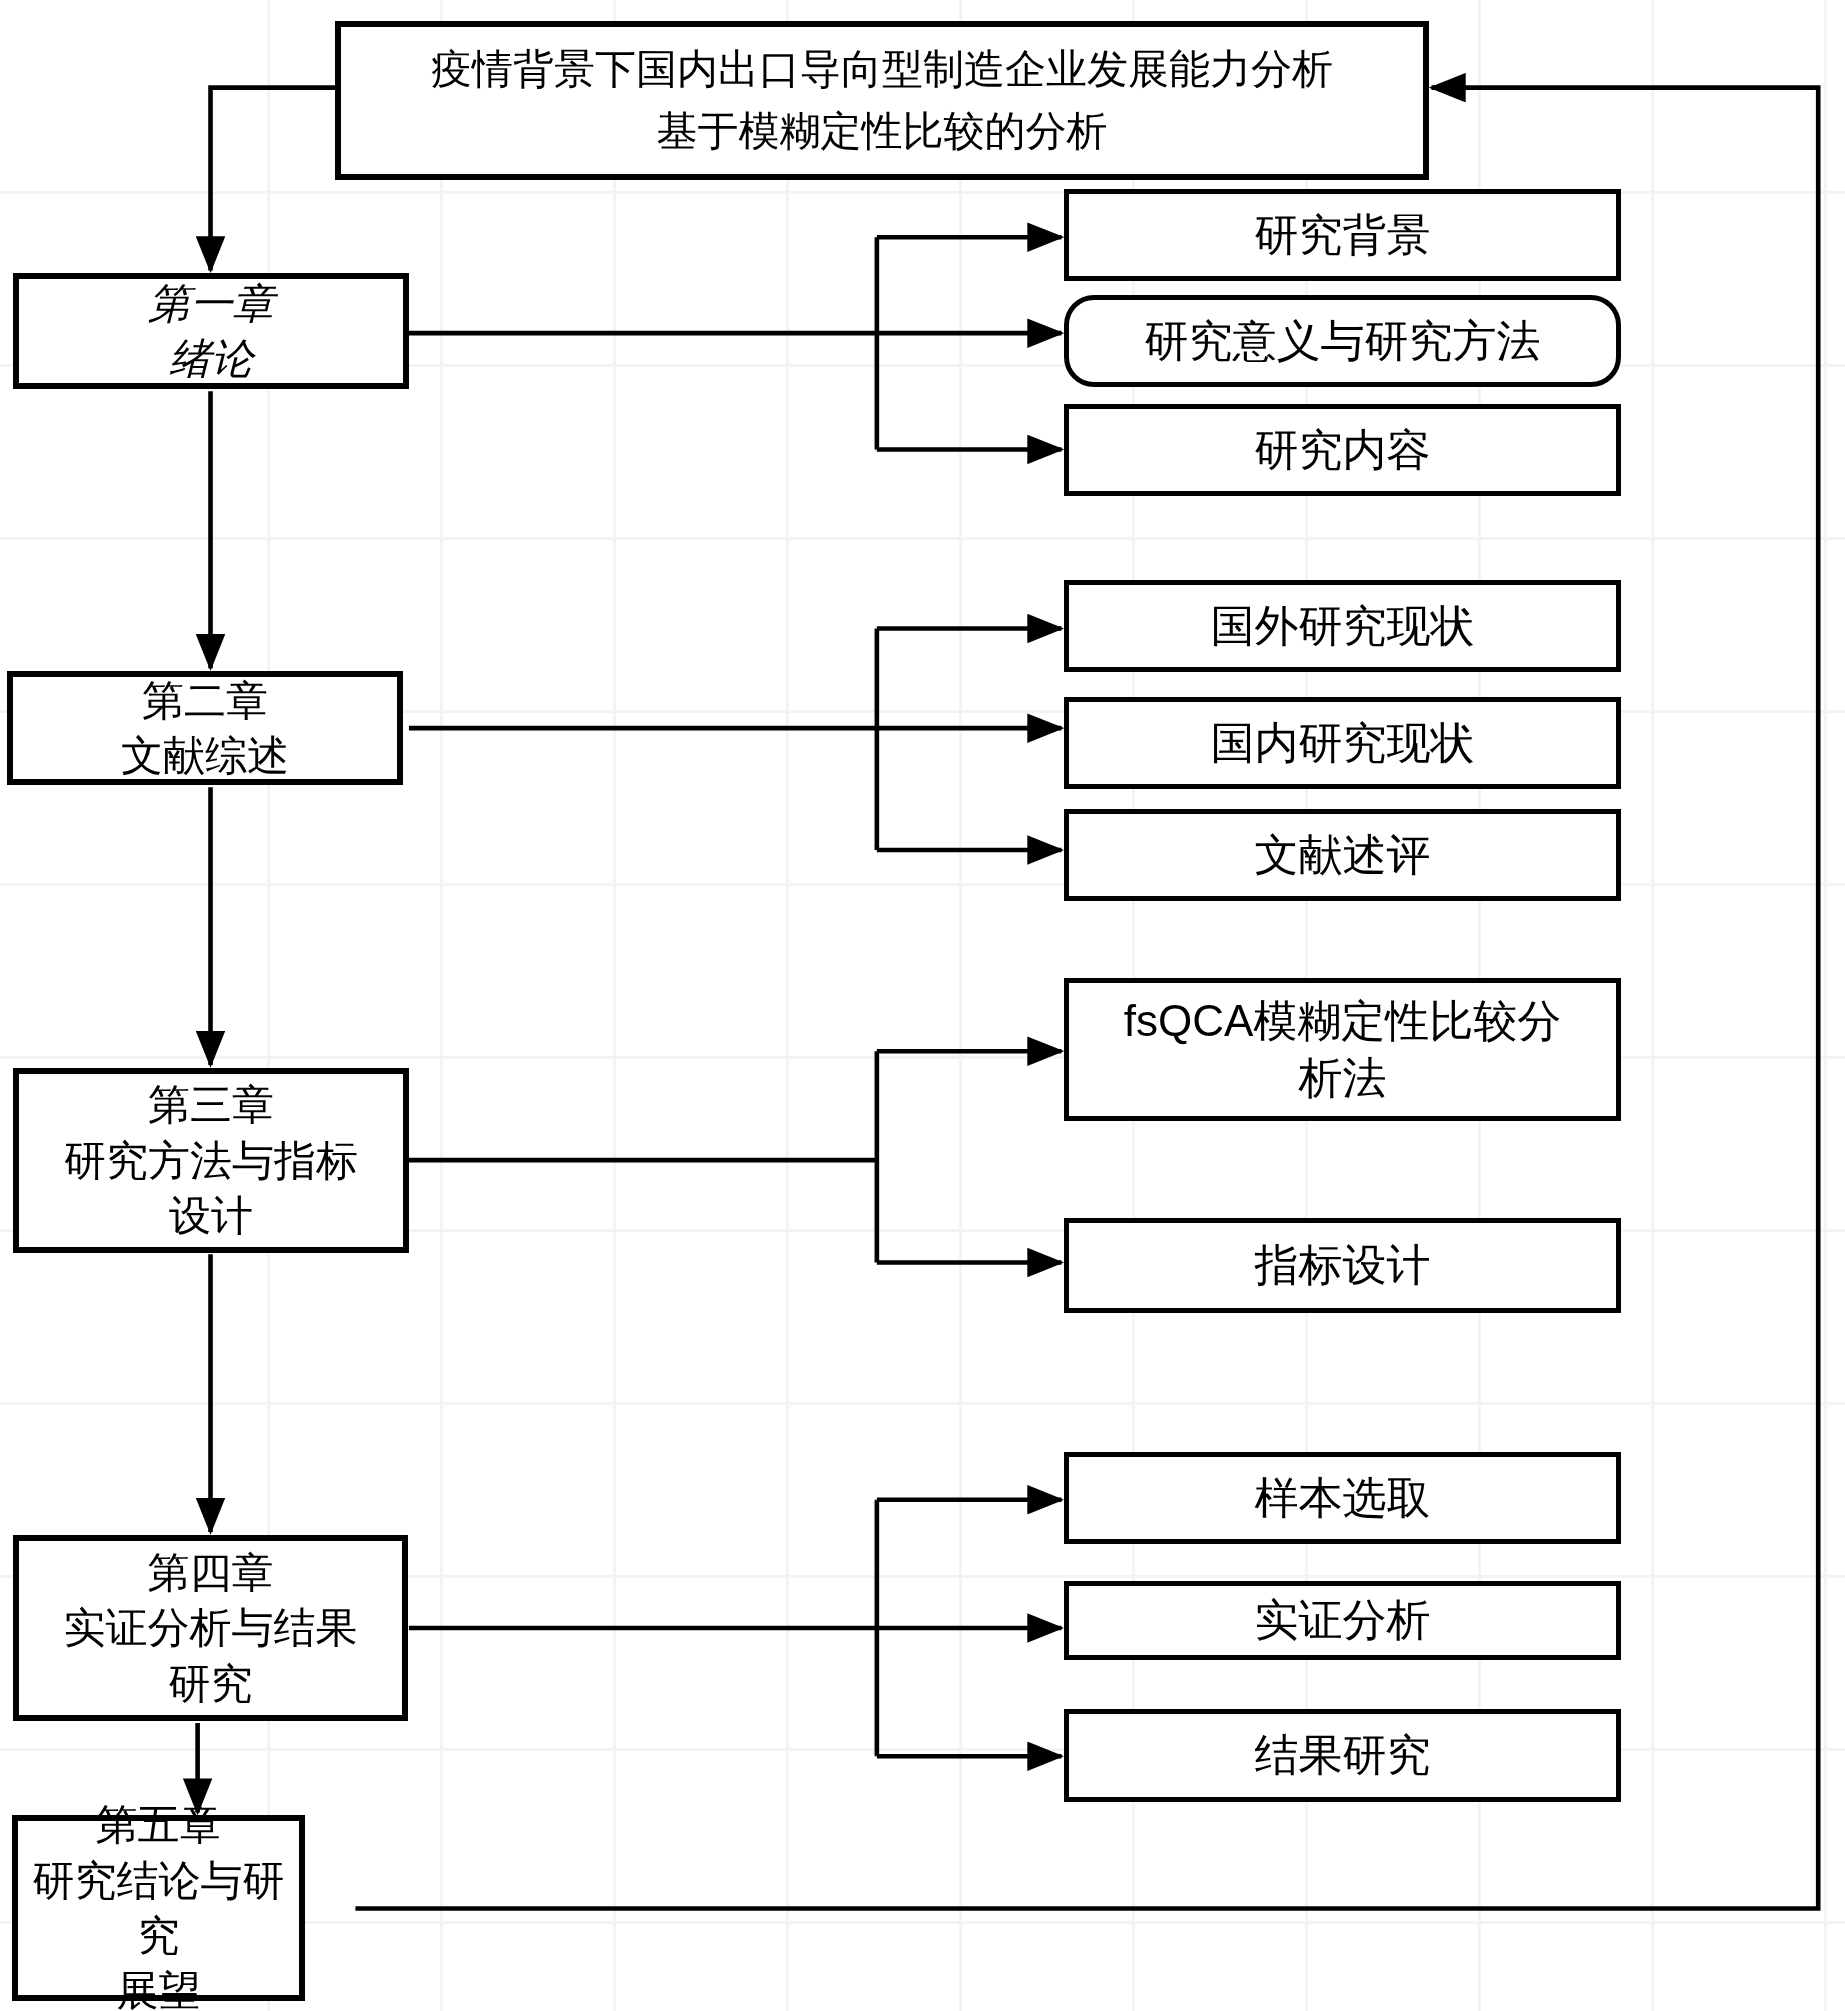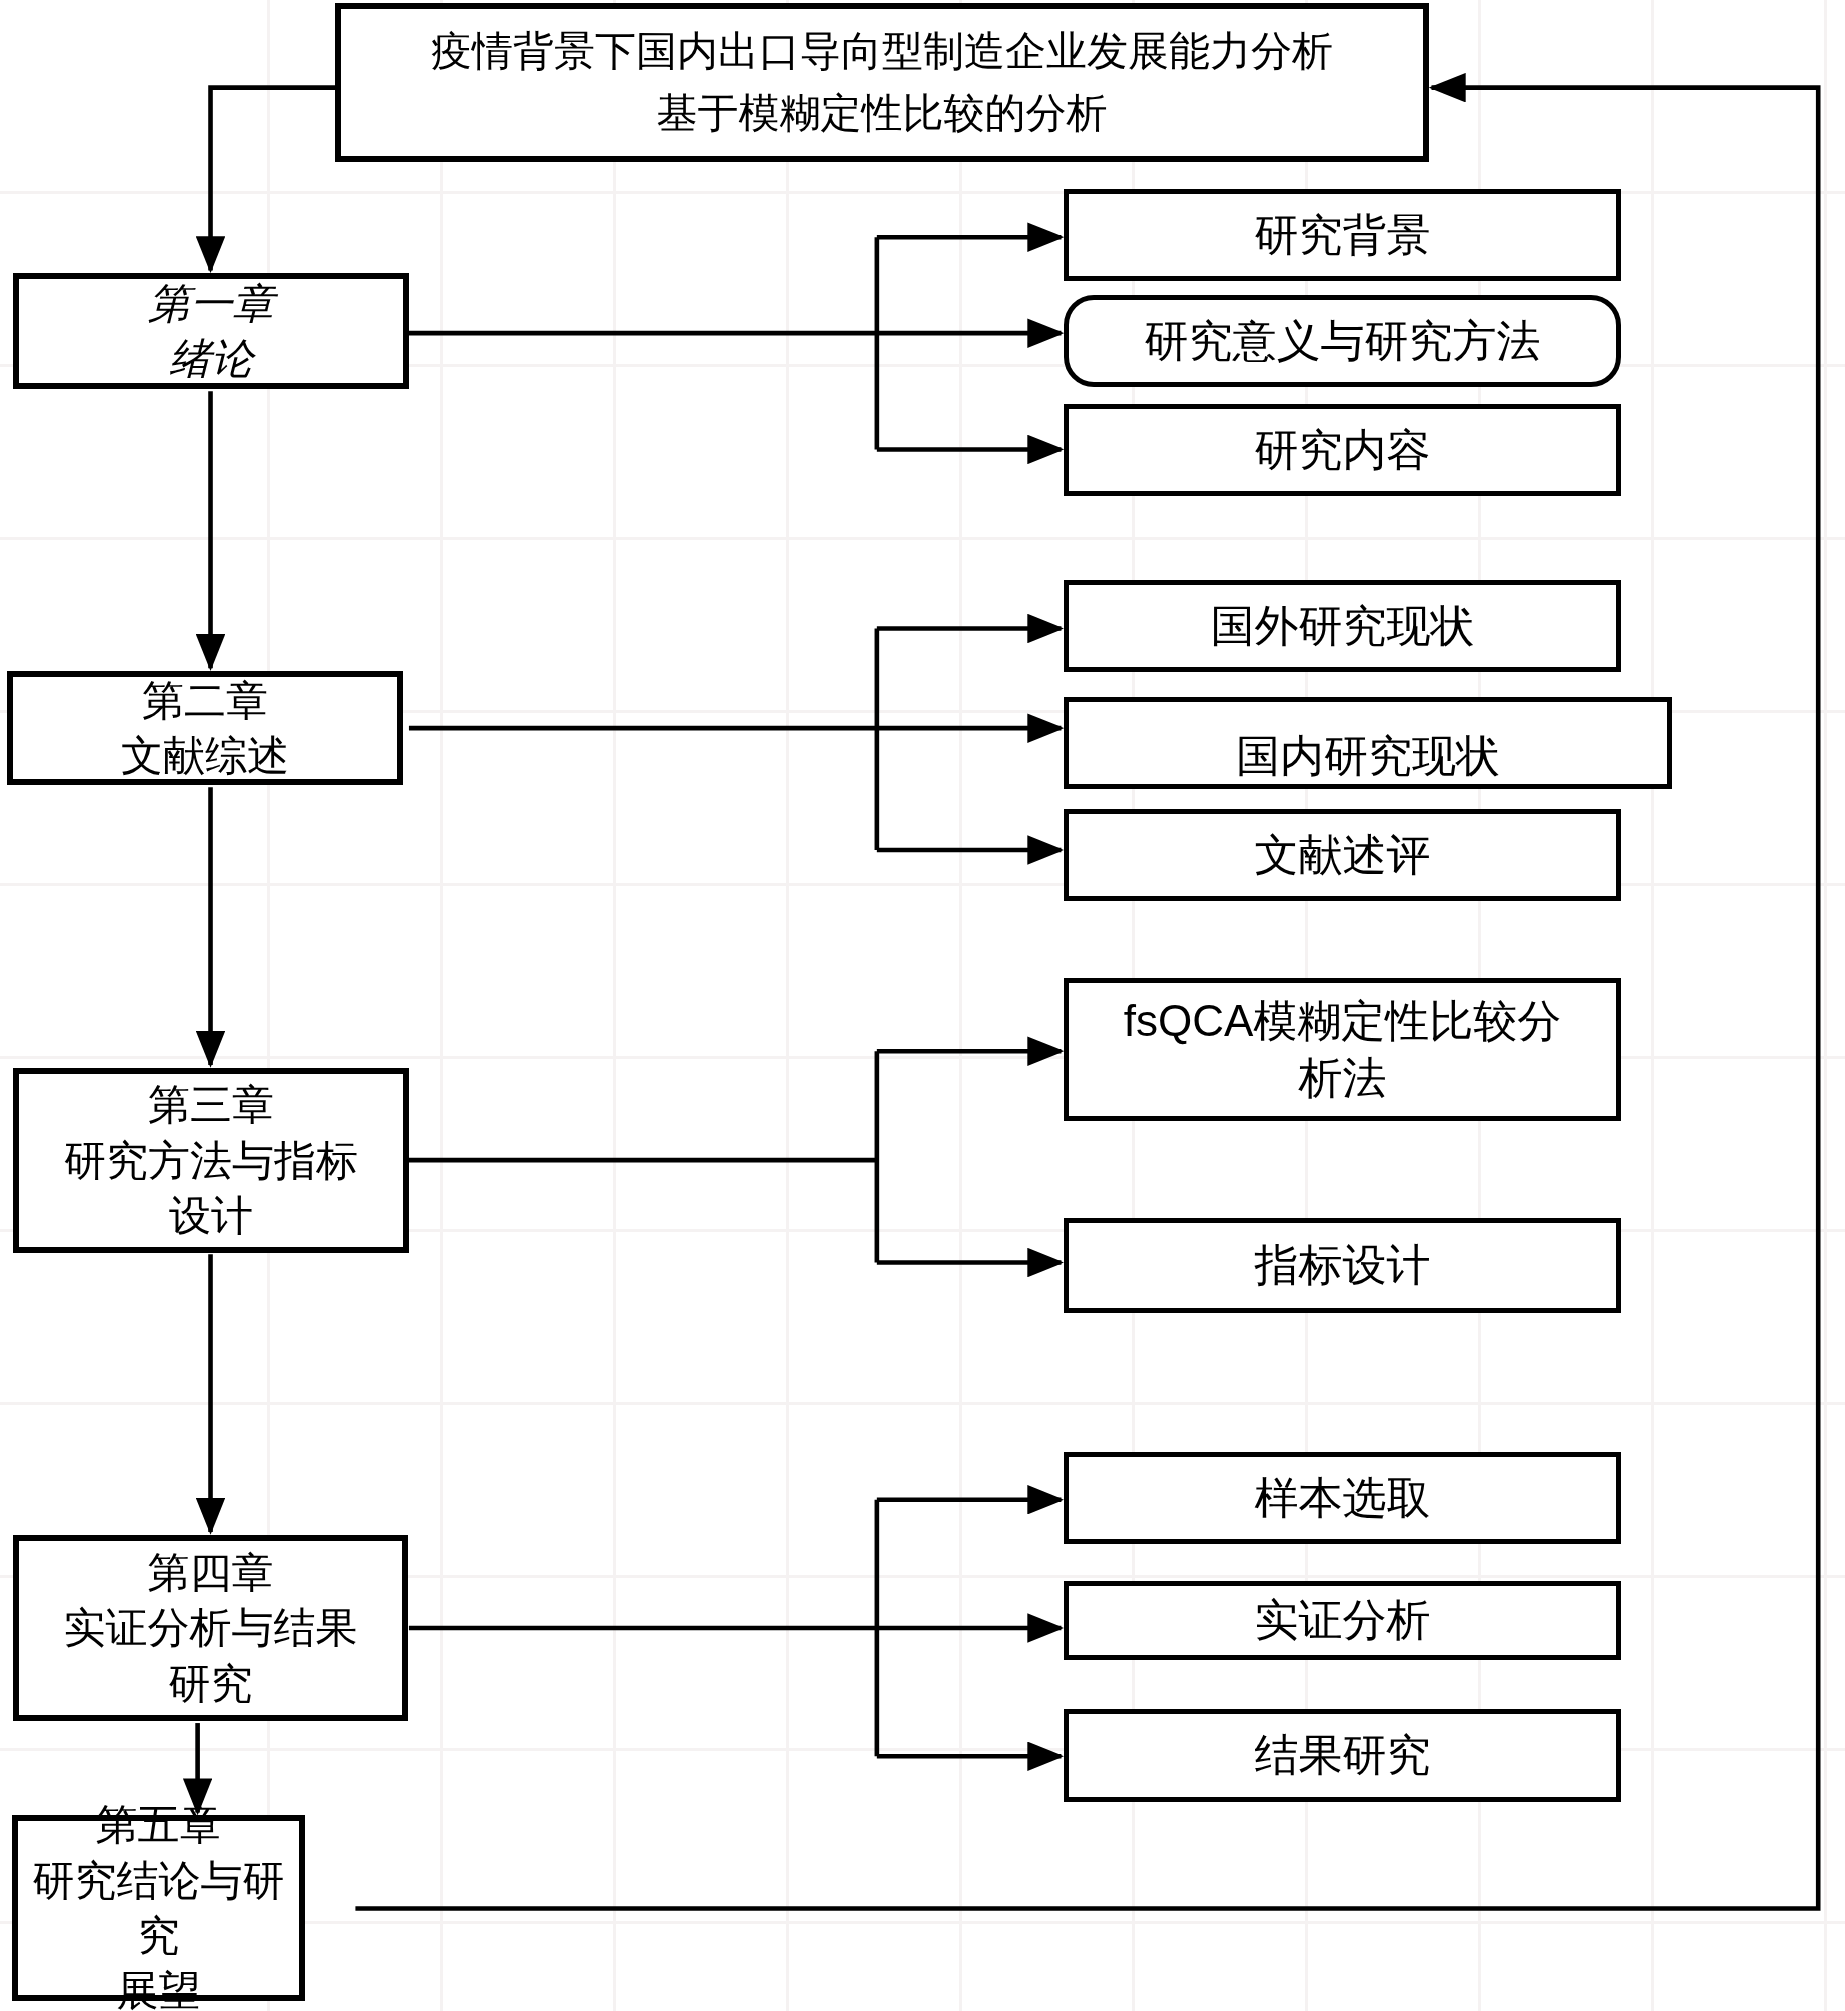--- a/index.html
+++ b/index.html
@@ -72,21 +72,21 @@
       <path d="M443,1764 L950,1764"></path>
       <path d="M950,1625 L950,1903"></path>
       <path d="M950,1625 L1150,1625" marker-end="url(#arrow)"></path>
       <path d="M950,1764 L1150,1764" marker-end="url(#arrow)"></path>
       <path d="M950,1903 L1150,1903" marker-end="url(#arrow)"></path>
 
       <path d="M385,2068 L1970,2068 L1970,95 L1551,95" marker-end="url(#arrow)"></path>
     </g>
   </svg>
 
-  <div class="box title" style="left:335px; top:3px; width:1094px; height:159px;">
+  <div class="box title" style="left:335px; top:21px; width:1094px; height:159px;">
     <div>疫情背景下国内出口导向型制造企业发展能力分析</div>
     <div>基于模糊定性比较的分析</div>
   </div>
 
   <div class="box" style="left:13px; top:273px; width:396px; height:116px;font-style:italic;">
     <div>第一章</div>
     <div>绪论</div>
   </div>
 
   <div class="box" style="left:7px; top:671px; width:396px; height:114px;">
@@ -118,21 +118,21 @@
   <div class="box sub" style="left:1064px; top:295px; width:557px; height:92px;border-radius:30px;">
     <span>研究意义与研究方法</span>
   </div>
   <div class="box sub" style="left:1064px; top:404px; width:557px; height:92px;">
     <span>研究内容</span>
   </div>
 
   <div class="box sub" style="left:1064px; top:580px; width:557px; height:92px;">
     <span>国外研究现状</span>
   </div>
-  <div class="box sub" style="left:1064px; top:697px; width:608px; height:92px;justify-content:flex-end;">
+  <div class="box sub" style="left:1064px; top:697px; width:557px; height:92px;">
     <span>国内研究现状</span>
   </div>
   <div class="box sub" style="left:1064px; top:809px; width:557px; height:92px;">
     <span>文献述评</span>
   </div>
 
   <div class="box sub" style="left:1064px; top:978px; width:557px; height:143px;">
     <span>fsQCA模糊定性比较分析法</span>
   </div>
   <div class="box sub" style="left:1064px; top:1218px; width:557px; height:95px;">

